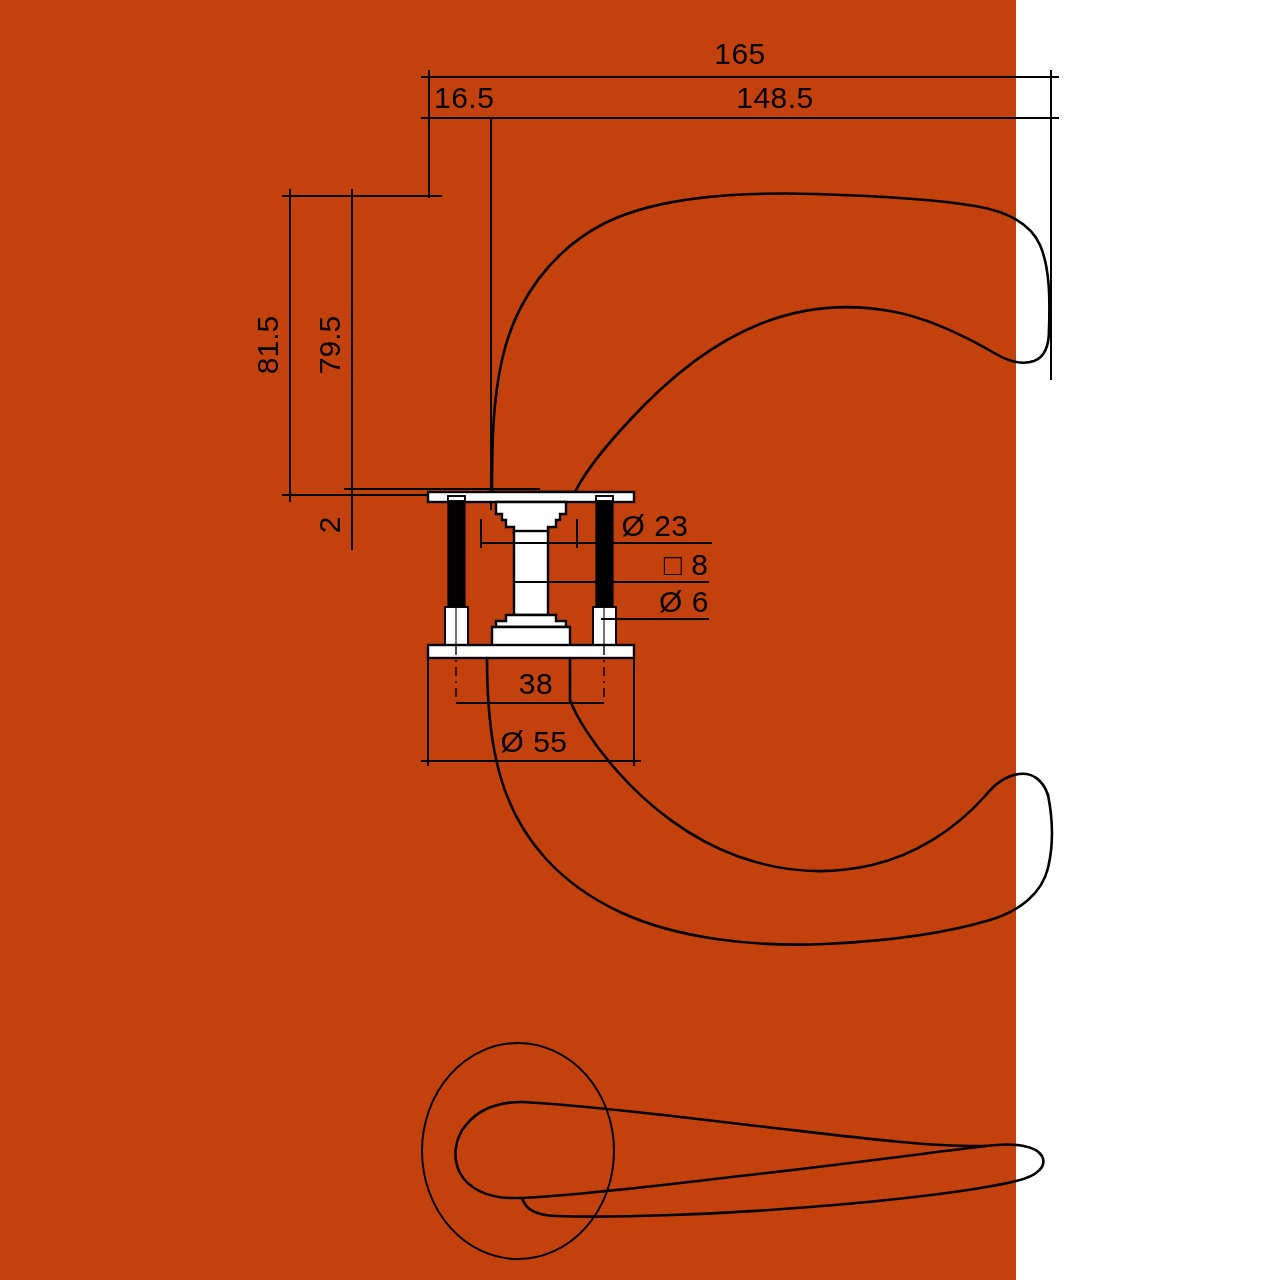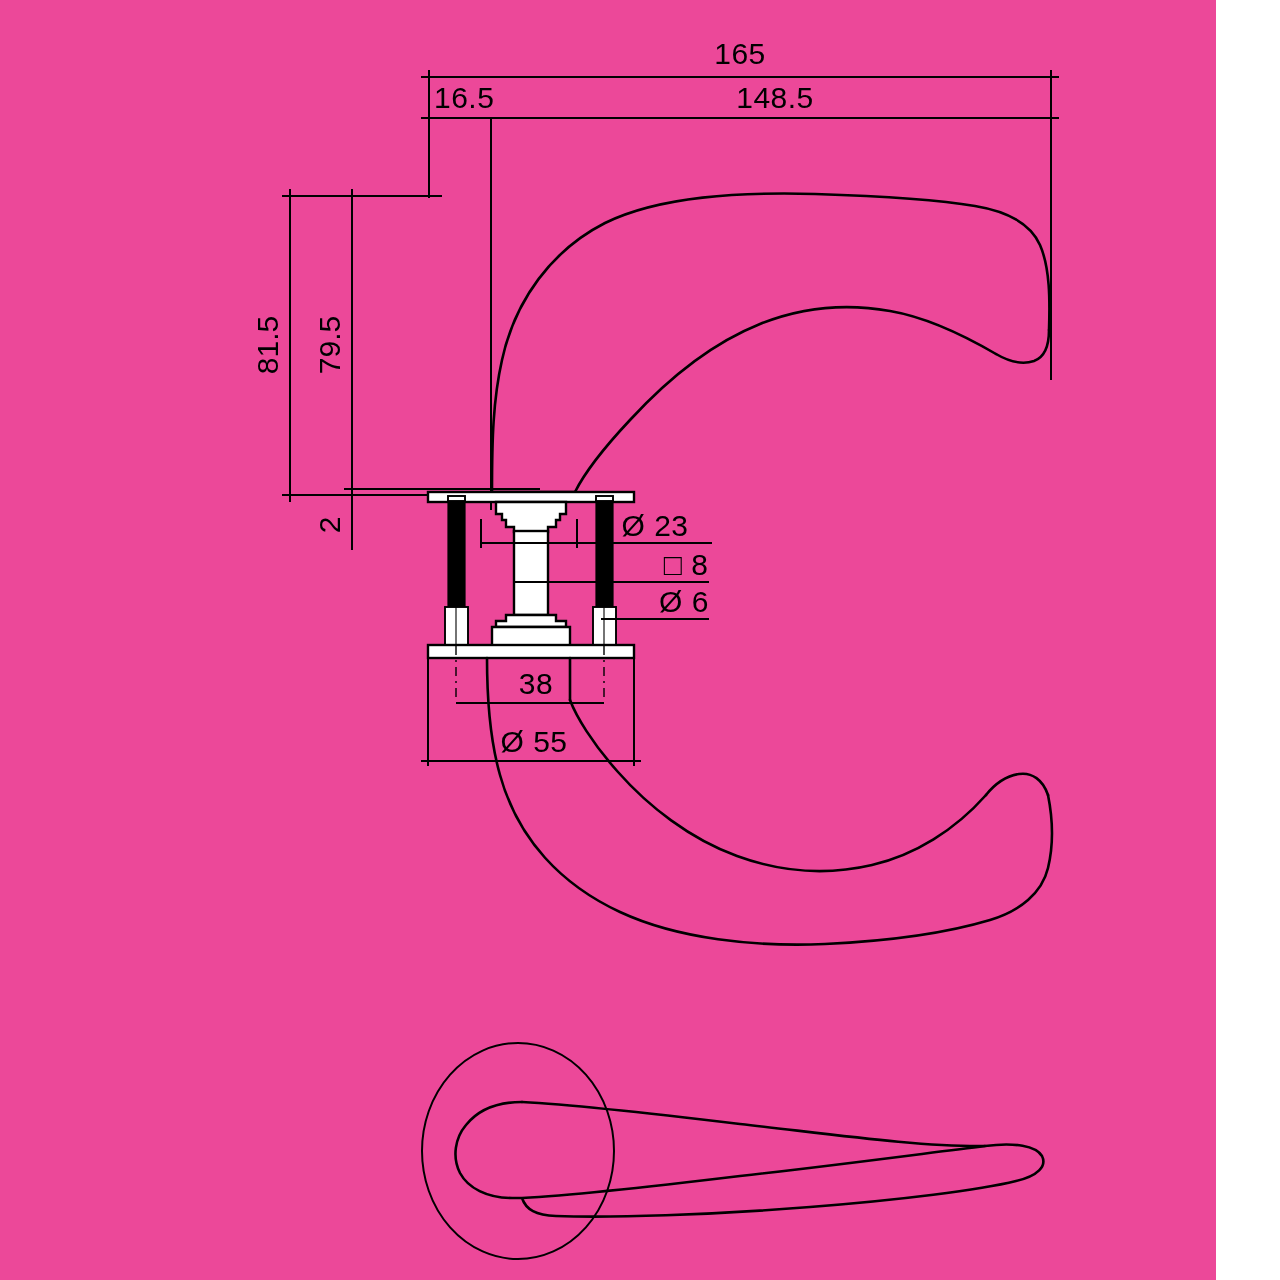--- a/index.html
+++ b/index.html
@@ -8,23 +8,23 @@
     background: #ffffff;
   }
   body {
     width: 1280px;
     height: 1280px;
     font-family: "Liberation Sans", sans-serif;
     overflow: hidden;
   }
   #drawing-root {
     position: relative;
-    width: 1216px;
+    width: 1016px;
     height: 1280px;
-    background: #ec4899;
+    background: #c2410c;
   }
   svg#tech-drawing {
     display: block;
     width: 1280px;
     height: 1280px;
   }
   .dim-line, .ext-line {
     stroke: #000000;
     stroke-width: 1.6;
     fill: none;

